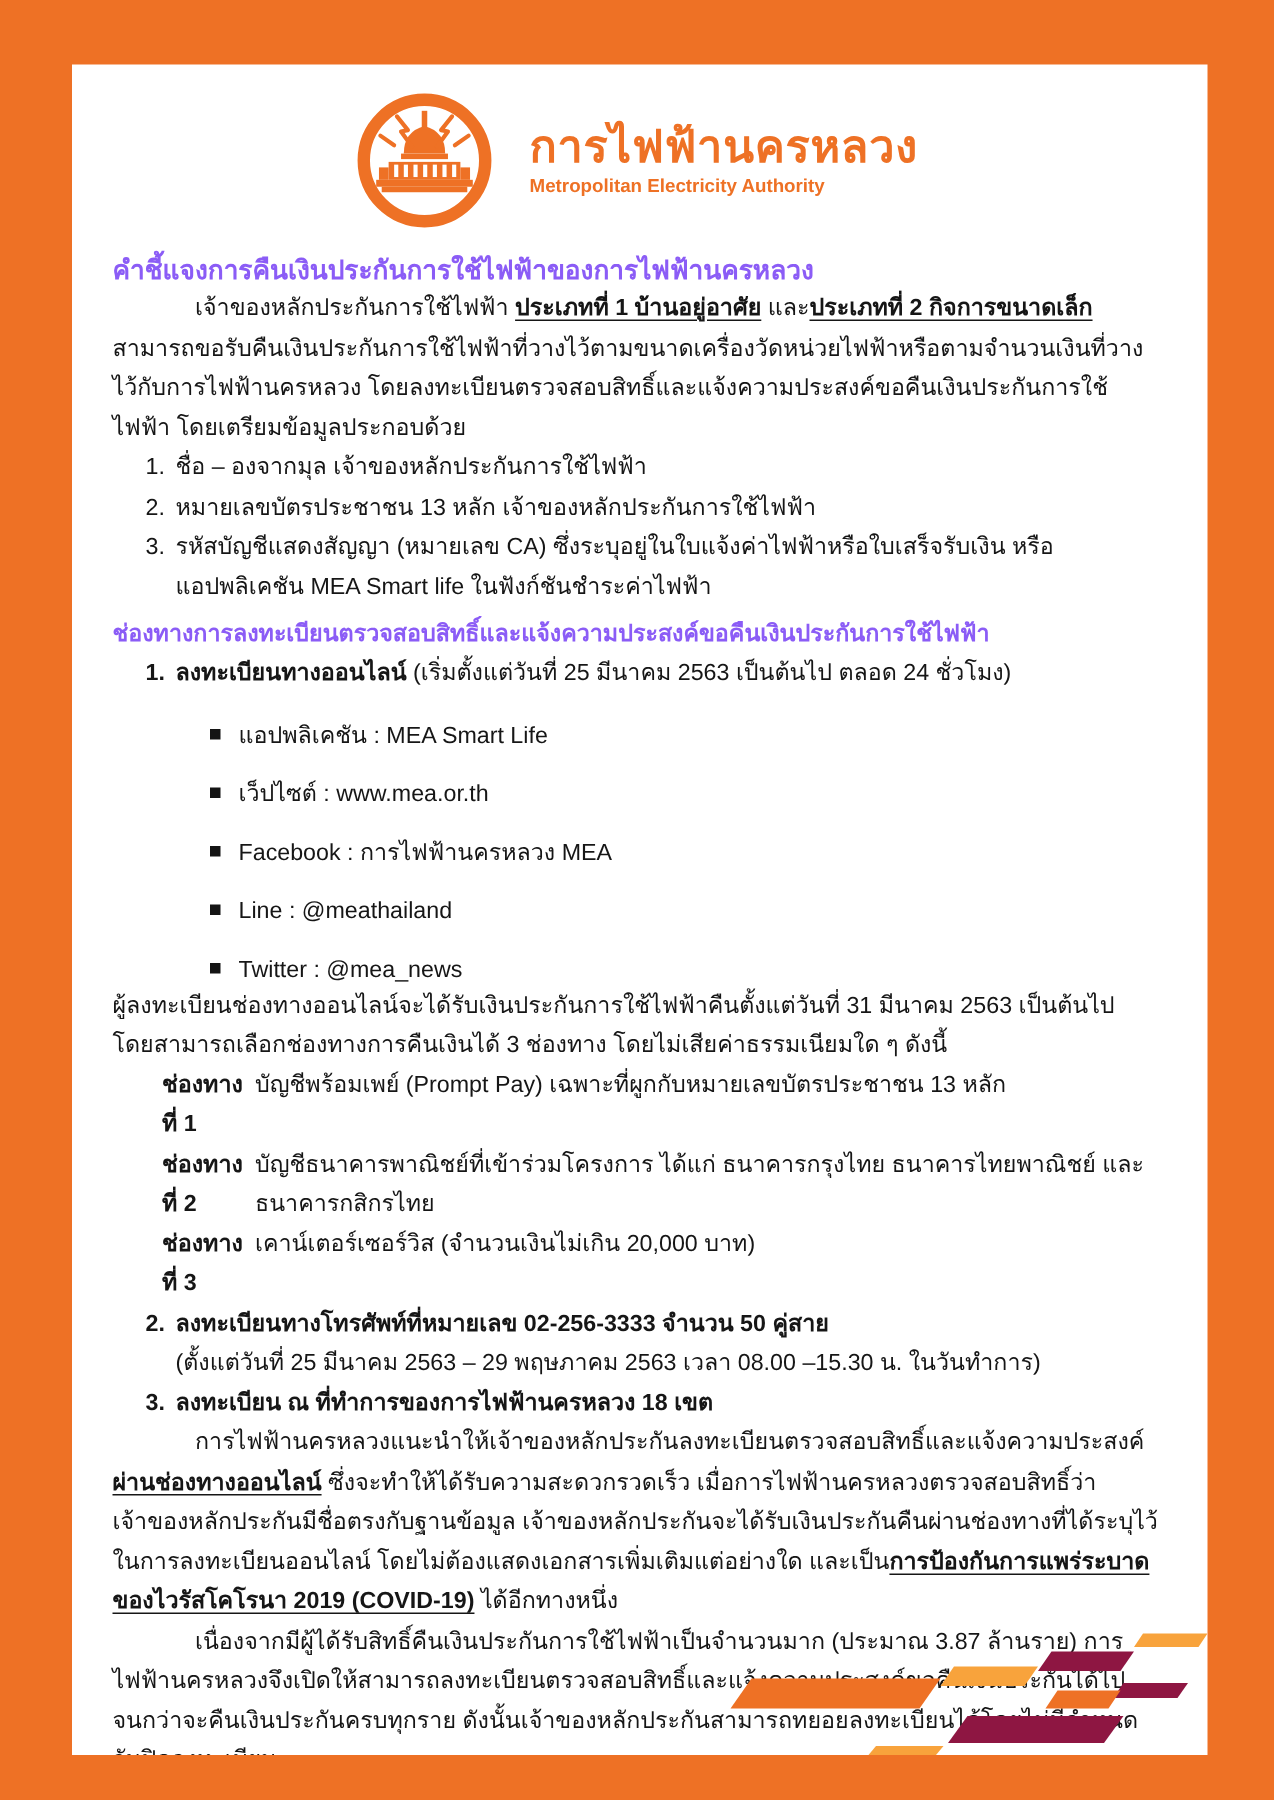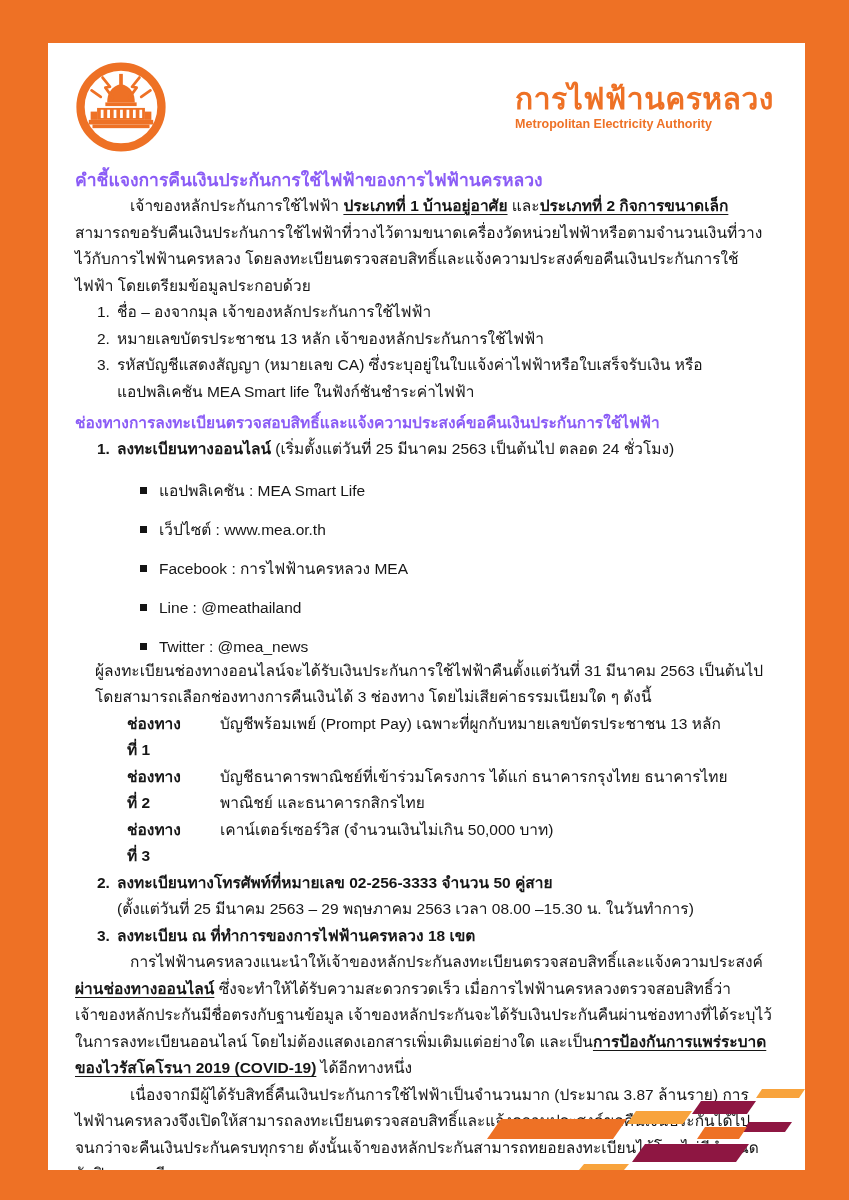--- a/index.html
+++ b/index.html
@@ -18,21 +18,21 @@
     overflow:hidden;
   }
   .content{
     padding:0 31px 0 27px;
     font-size:15.5px;
     line-height:26.5px;
     color:#161616;
   }
   
   .masthead{
-    display:flex;justify-content:space-between;align-items:center;
+    display:flex;justify-content:center;align-items:center;
     gap:24px;margin-top:18px;height:92px;
   }
   .emblem{width:92px;height:92px;flex:0 0 auto;}
   .wordmark{display:flex;flex-direction:column;justify-content:center;}
   .wm-th{color:#EE7125;font-weight:bold;font-size:30px;line-height:34px;letter-spacing:.5px;}
   .wm-en{color:#EE7125;font-weight:bold;font-size:12.5px;line-height:16px;}
   
   .doc-title{
     margin:14px 0 0;
     font-size:17.5px;font-weight:bold;
@@ -55,23 +55,23 @@
     text-underline-offset:3px;line-height:27px;color:#8b5cf6;
   }
   
   .bulletrow{display:flex;align-items:baseline;margin-left:65px;line-height:23px;margin-top:16px;}
   .sq{
     flex:0 0 auto;width:7px;height:7px;background:#141414;
     margin-right:12px;position:relative;top:-2px;display:inline-block;
   }
   .bullettext{flex:1;}
   
-  .follow{margin-left:20px;line-height:26.5px;}
-  
-  .refundrow{display:flex;margin-left:52px;line-height:26.5px;gap:31px;}
+  .follow{line-height:26.5px;}
+  
+  .refundrow{display:flex;margin-left:33px;line-height:26.5px;}
   .refundrow .rlabel{flex:0 0 62px;font-weight:bold;}
   .refundrow .rtext{flex:1;}
   
   .itemnote{margin-left:42px;line-height:26.5px;}
   
   .deco{position:absolute;right:0;bottom:0;width:326px;height:88px;}
 </style>
 </head>
 <body>
 
@@ -170,21 +170,21 @@
         <div class="refundrow">
           <span class="rlabel">ช่องทางที่ 1</span>
           <span class="rtext">บัญชีพร้อมเพย์ (Prompt Pay) เฉพาะที่ผูกกับหมายเลขบัตรประชาชน 13 หลัก</span>
         </div>
         <div class="refundrow">
           <span class="rlabel">ช่องทางที่ 2</span>
           <span class="rtext">บัญชีธนาคารพาณิชย์ที่เข้าร่วมโครงการ ได้แก่ ธนาคารกรุงไทย ธนาคารไทยพาณิชย์ และธนาคารกสิกรไทย</span>
         </div>
         <div class="refundrow">
           <span class="rlabel">ช่องทางที่ 3</span>
-          <span class="rtext">เคาน์เตอร์เซอร์วิส (จำนวนเงินไม่เกิน 50,000 บาท)</span>
+          <span class="rtext">เคาน์เตอร์เซอร์วิส (จำนวนเงินไม่เกิน 20,000 บาท)</span>
         </div>
       </div>
 
       <div class="numrow bold-item">
         <span class="num">2.</span>
         <span class="ntext">ลงทะเบียนทางโทรศัพท์ที่หมายเลข 02-256-3333 จำนวน 50 คู่สาย</span>
       </div>
       <div class="itemnote">(ตั้งแต่วันที่ 25 มีนาคม 2563 – 29 พฤษภาคม 2563 เวลา 08.00 –15.30 น. ในวันทำการ)</div>
 
       <div class="numrow bold-item">

